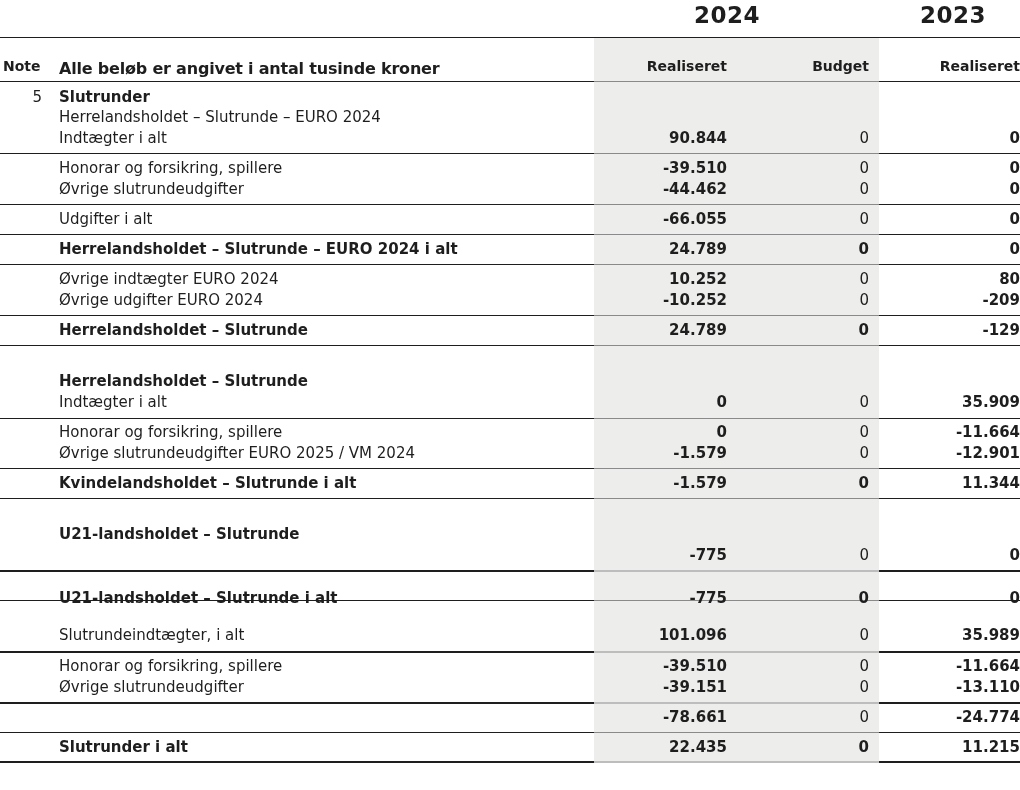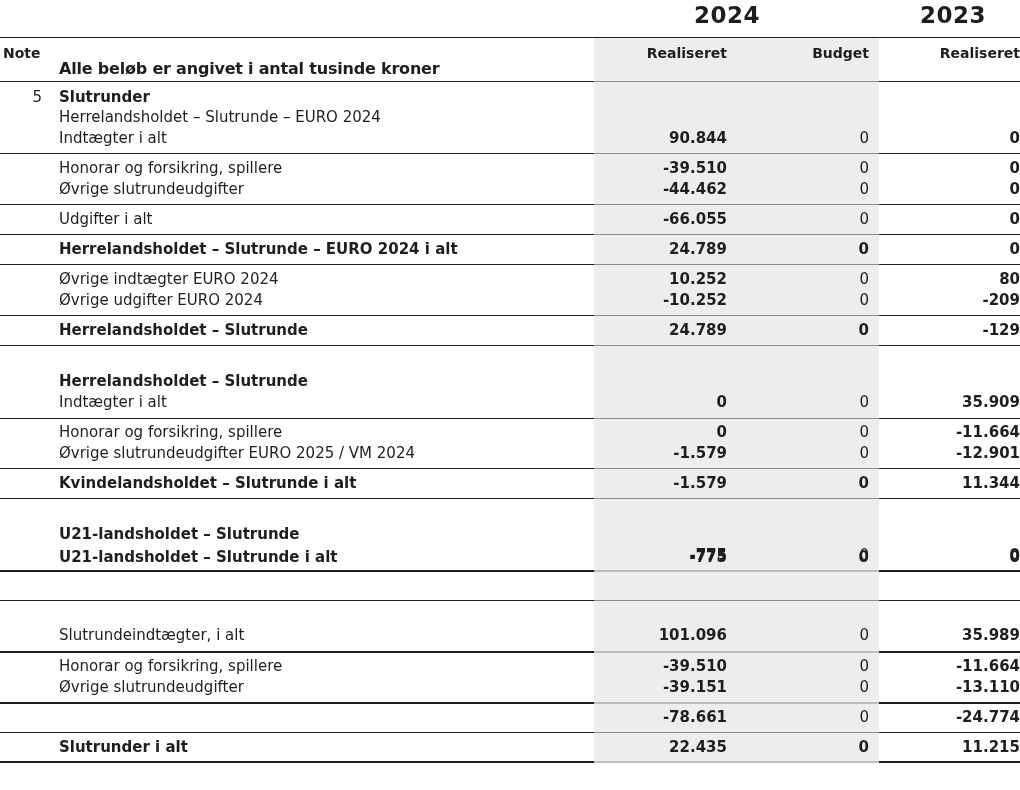--- a/index.html
+++ b/index.html
@@ -14,21 +14,21 @@
   }
   .year {
     position: absolute; top: 2px; font-weight: bold; font-size: 23px;
     letter-spacing: 0.5px;
   }
   .hline { position: absolute; left: 0; width: 1020px; height: 1px; background: #1e1e1e; }
   .hline .pseg { position: absolute; left: 594px; width: 285px; height: 1px; background: #8a8a8a; }
   .hline.thick { height: 2px; }
   .hline.thick .pseg { height: 2px; background: #bdbdbd; }
 
-  .hdr { position: absolute; top: 45px; font-size: 14px; font-weight: bold; white-space: nowrap; }
+  .hdr { position: absolute; top: 58px; font-size: 14px; font-weight: bold; white-space: nowrap; }
   .hdr-sub { position: absolute; top: 59px; left: 59px; font-size: 16px; font-weight: bold; white-space: nowrap; letter-spacing: -0.2px; }
 
   .row { position: absolute; left: 0; width: 1020px; height: 21px; font-size: 15px; line-height: 21px; }
   .row .note { position: absolute; right: calc(1020px - 42px); text-align: right; }
   .row .label { position: absolute; left: 59px; white-space: nowrap; }
   .row .c1 { position: absolute; right: calc(1020px - 727px); text-align: right; font-weight: bold; }
   .row .c2 { position: absolute; right: calc(1020px - 869px); text-align: right; }
   .row .c3 { position: absolute; right: 0; text-align: right; font-weight: bold; }
   .row.bold .label, .row.bold .c1, .row.bold .c2 { font-weight: bold; }
 </style>
@@ -210,21 +210,21 @@
       <span class="c1"></span>
       <span class="c2"></span>
       <span class="c3"></span>
     </div>
     <div class="row" style="top: 545px;">
       <span class="note"></span>
       <span class="c1">-775</span>
       <span class="c2">0</span>
       <span class="c3">0</span>
     </div>
-    <div class="row bold" style="top: 547px;">
+    <div class="row bold" style="top: 588px;">
       <span class="note"></span>
       <span class="label">U21-landsholdet – Slutrunde i alt</span>
       <span class="c1">-775</span>
       <span class="c2">0</span>
       <span class="c3">0</span>
     </div>
     <div class="row" style="top: 625px;">
       <span class="note"></span>
       <span class="label">Slutrundeindtægter, i alt</span>
       <span class="c1">101.096</span>

